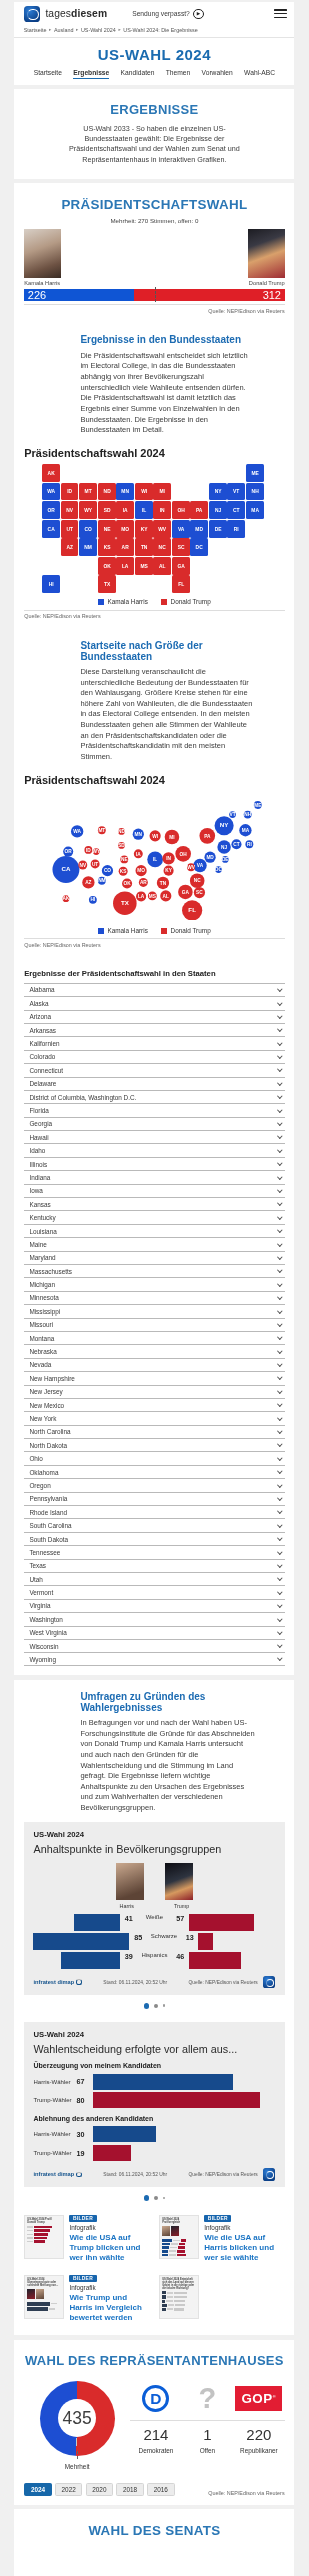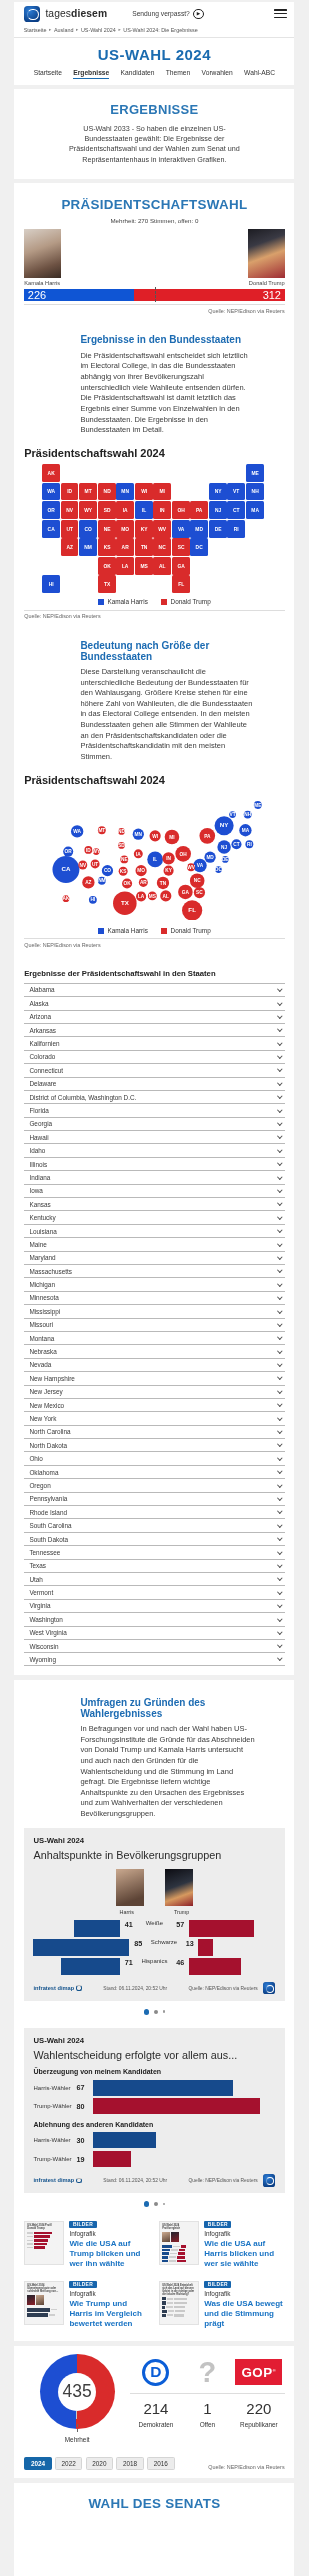--- a/index.html
+++ b/index.html
@@ -258,21 +258,21 @@
         <span class="swatch" style="background:#1d4ed2"></span>
         <span>Kamala Harris</span>
       </div>
     <div class="li">
         <span class="swatch" style="background:#d92b2b"></span>
         <span>Donald Trump</span>
       </div>
   </div>
   <div class="srcrow">Quelle: NEP/Edison via Reuters</div>
 
-  <h3 class="blue indent">Bedeutung nach Größe der Bundesstaaten</h3>
+  <h3 class="blue indent">Startseite nach Größe der Bundesstaaten</h3>
   <p class="body indent">Diese Darstellung veranschaulicht die unterschiedliche Bedeutung der Bundesstaaten für den Wahlausgang. Größere Kreise stehen für eine höhere Zahl von Wahlleuten, die die Bundesstaaten in das Electoral College entsenden. In den meisten Bundesstaaten gehen alle Stimmen der Wahlleute an den Präsidentschaftskandidaten oder die Präsidentschaftskandidatin mit den meisten Stimmen.</p>
 
   <div class="map-title">Präsidentschaftswahl 2024</div>
   <div class="bubblewrap">
     <svg id="bubblesvg" width="268" height="129" viewBox="0 0 430 230">
         <g>
           <circle cx="236" cy="187" r="10" fill="#d92b2b"></circle>
           <text x="236" y="190" text-anchor="middle" font-size="8.5" font-weight="bold" fill="#fff" font-family="&quot;Liberation Sans&quot;,sans-serif">AL</text>
         </g>
         <g>
@@ -691,21 +691,21 @@
         <span>Wisconsin</span>
         <span class="chev"></span>
       </div>
       <div class="accrow">
         <span>Wyoming</span>
         <span class="chev"></span>
       </div>
     </div>
 </section>
 
-<section class="card" style="padding-top:11px;">
+<section class="card" style="padding-top:5px;">
   <h3 class="blue indent" style="margin-top:6.2px;">Umfragen zu Gründen des Wahlergebnisses</h3>
   <p class="body indent">In Befragungen vor und nach der Wahl haben US-Forschungsinstitute die Gründe für das Abschneiden von Donald Trump und Kamala Harris untersucht und auch nach den Gründen für die Wahlentscheidung und die Stimmung im Land gefragt. Die Ergebnisse liefern wichtige Anhaltspunkte zu den Ursachen des Ergebnisses und zum Wahlverhalten der verschiedenen Bevölkerungsgruppen.</p>
 
   <div class="chartcard">
     <div class="kicker">US-Wahl 2024</div>
     <div class="ctitle">Anhaltspunkte in Bevölkerungsgruppen</div>
     <div class="cphotos">
       <div class="cph h"></div>
       <div class="cph t"></div>
     </div>
@@ -733,21 +733,21 @@
           <div class="dlab">Schwarze</div>
           <div class="dnum">13</div>
           <div class="dz">
             <div class="dbar red" style="width: 14.7px;"></div>
           </div>
         </div>
         <div class="drow">
           <div class="dz l">
             <div class="dbar blue" style="width: 59px;"></div>
           </div>
-          <div class="dnum">71</div>
+          <div class="dnum">39</div>
           <div class="dlab">Hispanics</div>
           <div class="dnum">46</div>
           <div class="dz">
             <div class="dbar red" style="width: 52px;"></div>
           </div>
         </div>
       </div>
     <div class="cfoot">
       <span class="brand">
           <span>infratest dimap</span>
@@ -915,30 +915,26 @@
             <span style="width: 4.6px; height: 3.1px; background: rgb(46, 61, 82); display: inline-block;"></span>
             <span class="mlab"></span>
             <span class="mbar" style="width: 10.3px; background: rgb(201, 201, 201);"></span>
           </div>
           <div class="mini">
             <span style="width: 3.9px; height: 3.1px; background: rgb(46, 61, 82); display: inline-block;"></span>
             <span class="mlab"></span>
             <span class="mbar" style="width: 9.3px; background: rgb(201, 201, 201);"></span>
           </div>
         </div>
-        <div class="tzone">
-          <span class="badge">BILDER</span>
-          <span class="tkick">Infografik</span>
-          <span class="ttitle">Was die USA bewegt und die Stimmung prägt</span>
-        </div>
       </div>
     </div>
 </section>
 
 <section class="card">
+  <div class="sec-title" style="font-size:13px;">WAHL DES REPRÄSENTANTENHAUSES</div>
   <div class="houseflex">
     <div class="donutzone">
       <div class="donut" id="houseDonut" style="background: conic-gradient(rgb(217, 43, 43) 0deg, rgb(217, 43, 43) 50.5747%, rgb(201, 201, 201) 50.5747%, rgb(201, 201, 201) 50.8046%, rgb(29, 78, 210) 50.8046%, rgb(29, 78, 210) 100%);">
         <div class="hole">
             <span>435</span>
           </div>
         <div class="dmark"></div>
       </div>
       <div class="donut-label">Mehrheit</div>
     </div>

